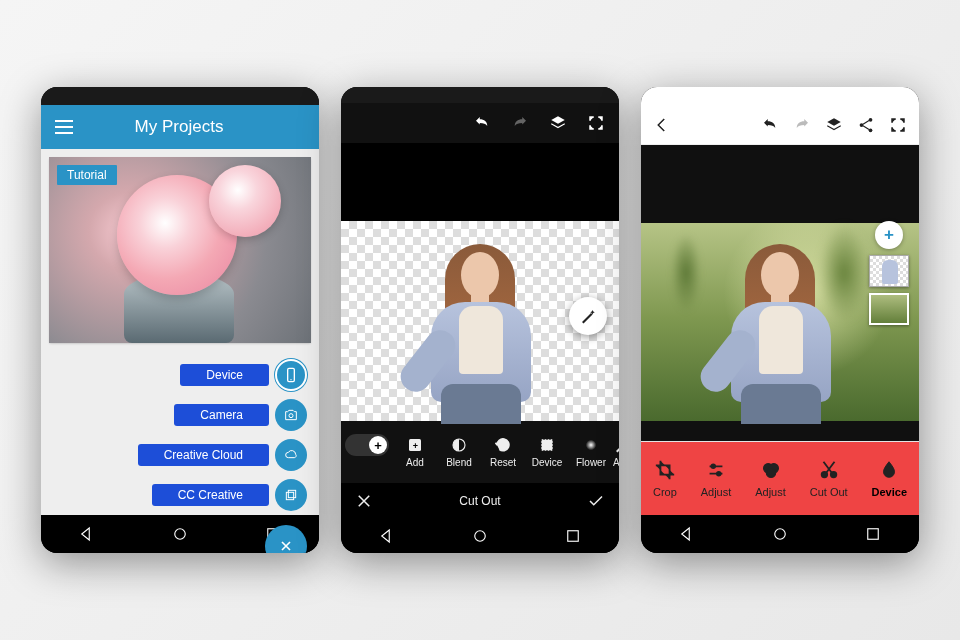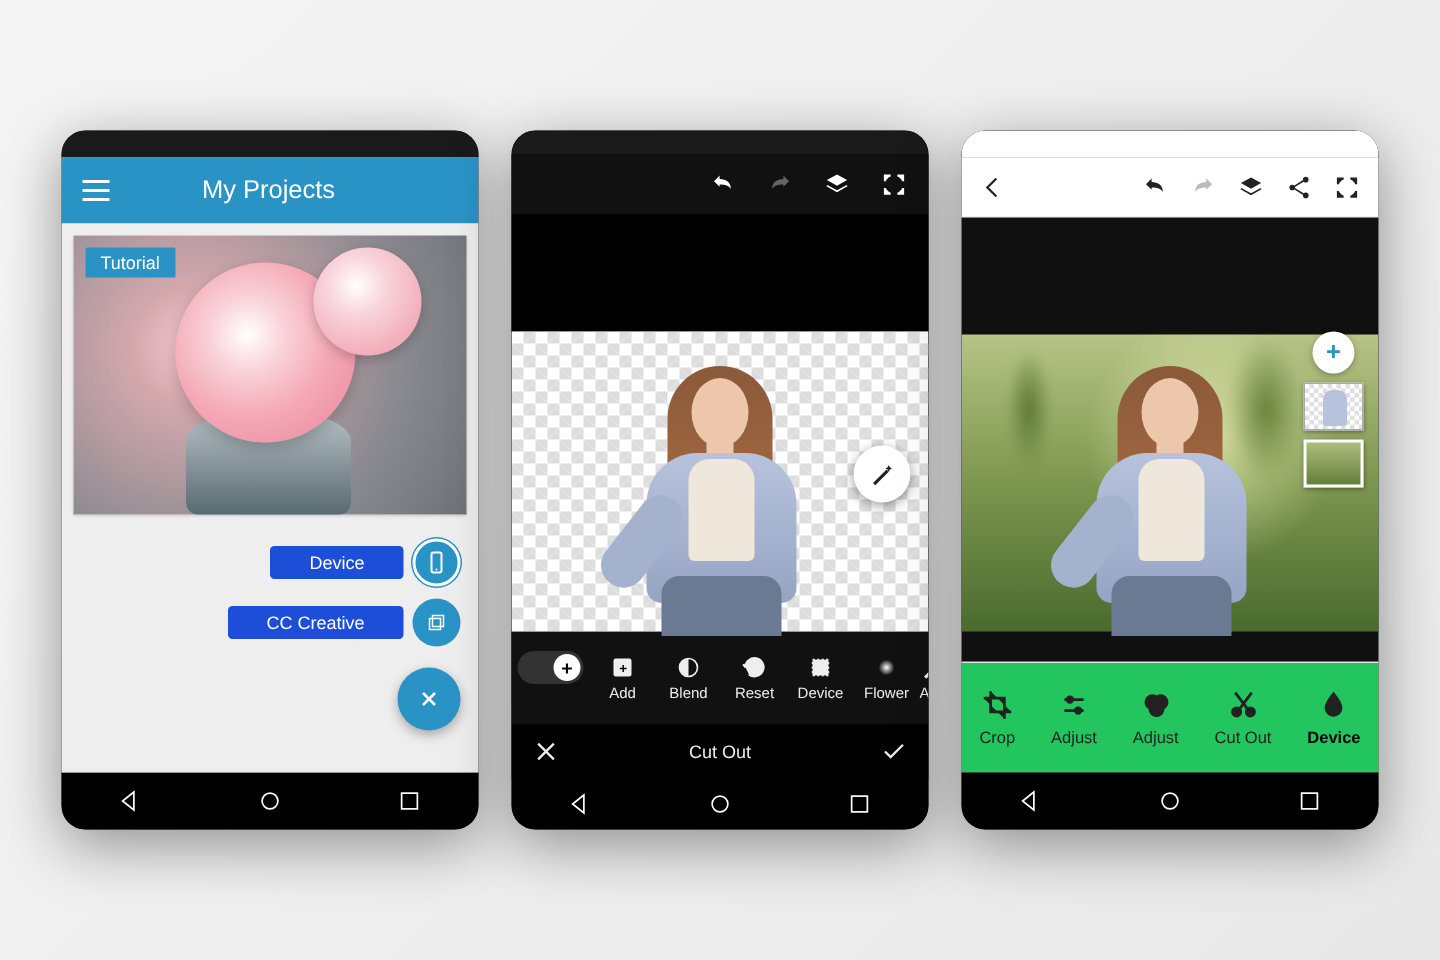--- a/index.html
+++ b/index.html
@@ -210,21 +210,21 @@
     background-size: 6px 6px;
     background-position: 0 0,0 3px,3px -3px,-3px 0;
     background-color: #fff; position: relative;
   }
   .layer-thumb.l1::after {
     content: ''; position: absolute; top: 4px; left: 12px; width: 16px; height: 24px;
     background: #b7c3dd; border-radius: 6px 6px 2px 2px;
   }
   .layer-thumb.l2 { background: linear-gradient(180deg,#aebd7f,#637f3a); border: 2px solid #fff; }
   .tool-row-light {
-    height: 74px; background: #22c55e;
+    height: 74px; background: #ef4444;
     display: flex; justify-content: space-around; align-items: center;
     color: #222; font-size: 11px;
     border-top: 1px solid #e4e4e4;
   }
   .ltool { display: flex; flex-direction: column; align-items: center; gap: 5px; }
   .ltool svg { width: 22px; height: 22px; fill: #222; stroke: #222; }
   .ltool.active { color: #000; font-weight: 600; }
 
   .hamburger { width: 18px; height: 14px; display: flex; flex-direction: column; justify-content: space-between; }
   .hamburger span { height: 2px; background: #fff; }
@@ -253,20 +253,37 @@
         </div>
       </div>
 
       <div class="sources">
         <div class="source-row">
           <span class="source-label">Device</span>
           <span class="source-btn outline">
             <svg viewBox="0 0 24 24">
                 <rect x="7" y="2" width="10" height="20" rx="2" fill="none" stroke="#fff" stroke-width="2"></rect>
                 <circle cx="12" cy="19" r="1" fill="#fff"></circle>
+              </svg>
+          </span>
+        </div>
+        <div class="source-row">
+          <span class="source-label">Camera</span>
+          <span class="source-btn">
+            <svg viewBox="0 0 24 24">
+                <path d="M4 7h3l2-2h6l2 2h3v12H4z" fill="none" stroke="#fff" stroke-width="1.5"></path>
+                <circle cx="12" cy="13" r="3" fill="none" stroke="#fff" stroke-width="1.5"></circle>
+              </svg>
+          </span>
+        </div>
+        <div class="source-row">
+          <span class="source-label">Creative Cloud</span>
+          <span class="source-btn">
+            <svg viewBox="0 0 24 24">
+                <path d="M8 16a4 4 0 1 1 0-8 6 6 0 0 1 11 3 3 3 0 0 1-2 5z" fill="none" stroke="#fff" stroke-width="1.5"></path>
               </svg>
           </span>
         </div>
         <div class="source-row">
           <span class="source-label">CC Creative</span>
           <span class="source-btn">
             <svg viewBox="0 0 24 24">
                 <rect x="5" y="8" width="11" height="11" fill="none" stroke="#fff" stroke-width="1.5"></rect>
                 <rect x="8" y="5" width="11" height="11" fill="none" stroke="#fff" stroke-width="1.5"></rect>
               </svg>

